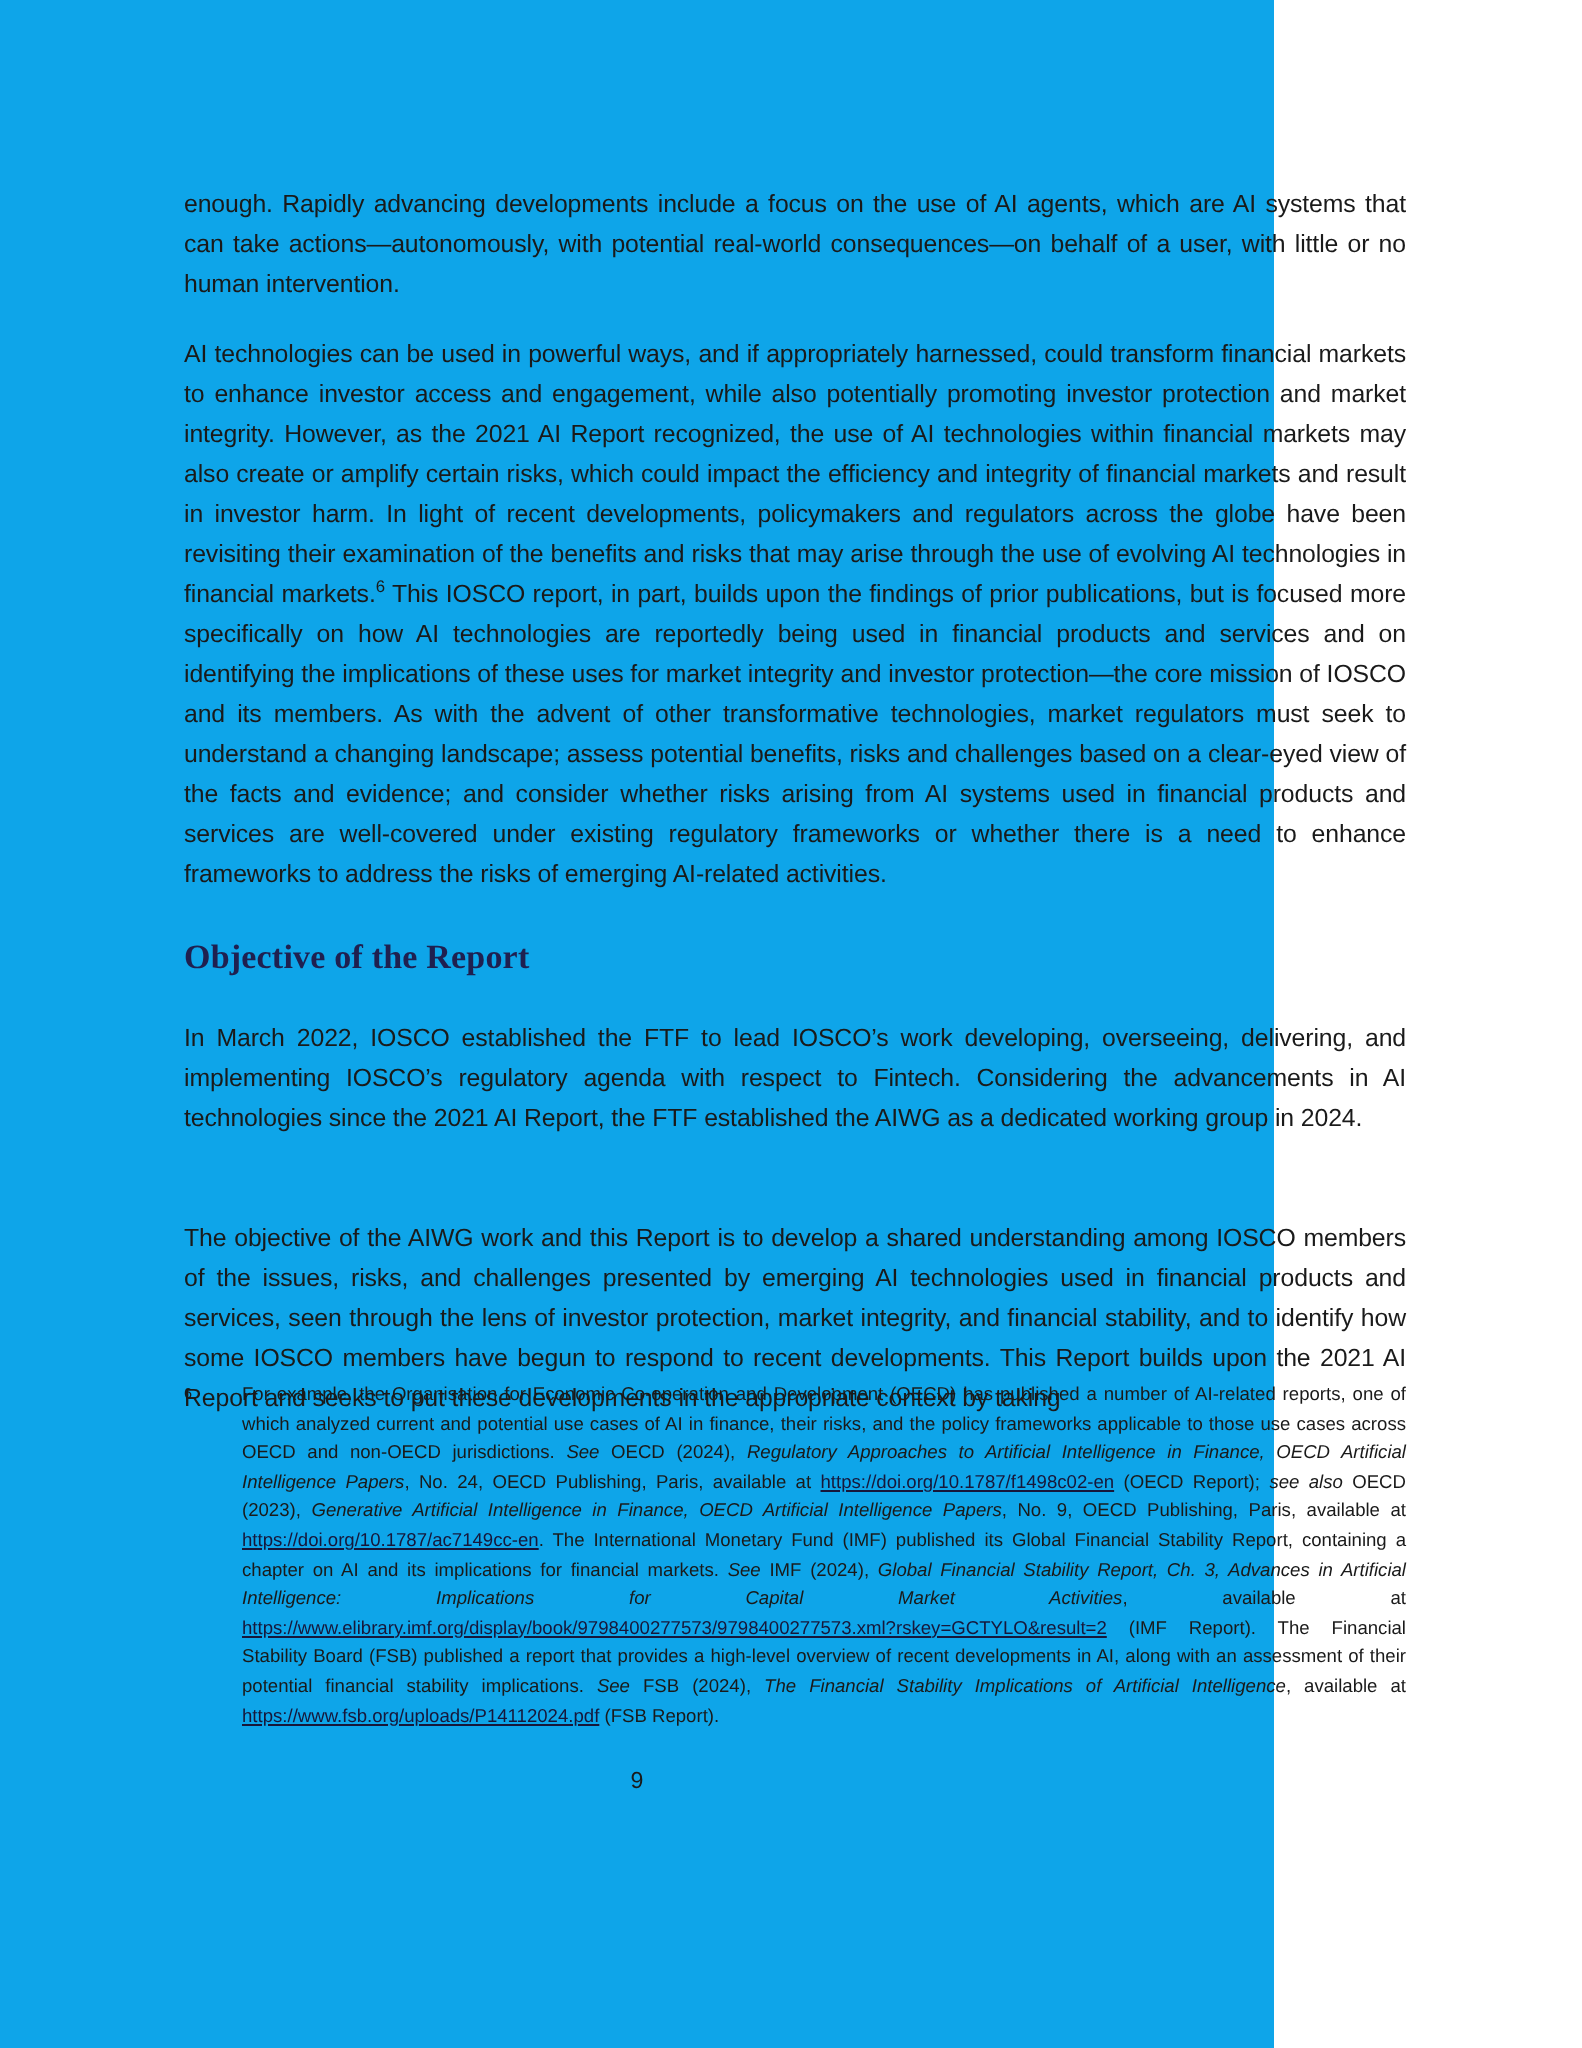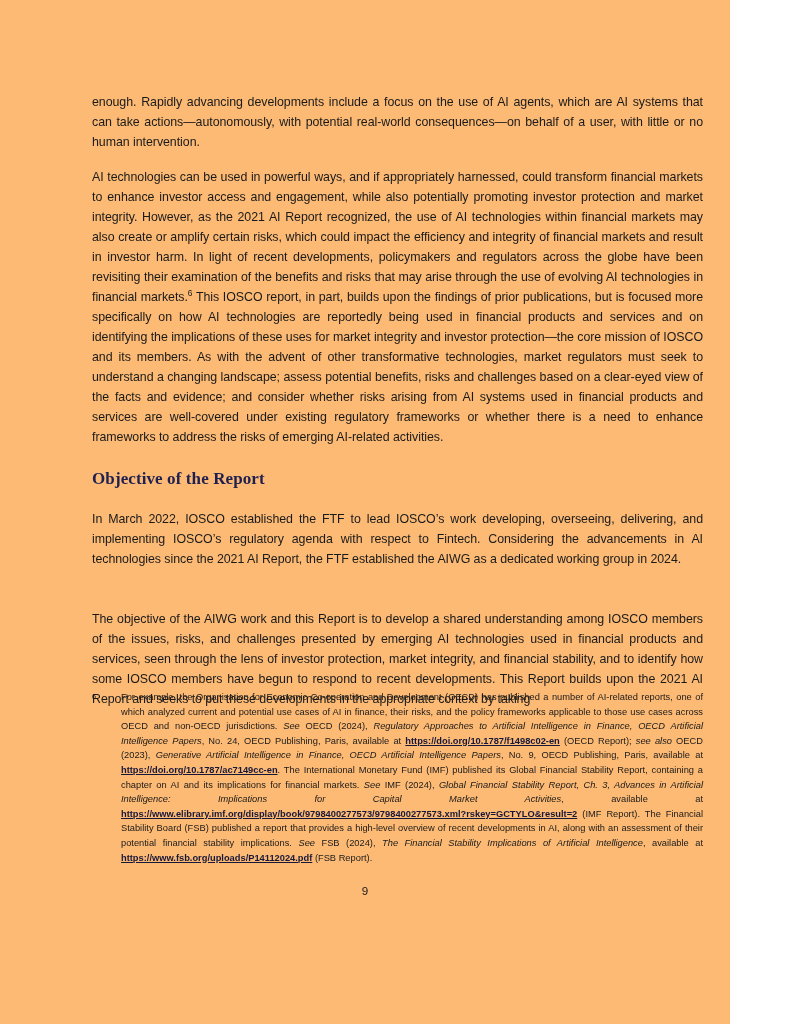--- a/index.html
+++ b/index.html
@@ -9,23 +9,23 @@
   }
   body {
     width: 791px;
     height: 1024px;
     font-family: "Liberation Sans", sans-serif;
     color: #1a1a1a;
     overflow: hidden;
   }
   .page {
     position: relative;
-    width: 730px;
+    width: 637px;
     height: 1024px;
-    background: #fdba74;
+    background: #0ea5e9;
     box-sizing: border-box;
   }
   .content {
     position: absolute;
     left: 92px;
     top: 92px;
     width: 611px;
   }
   p.body-par {
     margin: 0 0 15px 0;
@@ -71,21 +71,20 @@
     font-size: 7.2px;
     line-height: 14.6px;
     color: #1a1a1a;
   }
   .footnote i { }
   .footnote a,
   .fn-link {
     color: #17173a;
     text-decoration: underline;
     text-underline-offset: 1px;
-    font-weight: bold;
   }
   .page-number {
     position: absolute;
     left: 0;
     right: 0;
     top: 884px;
     text-align: center;
     font-size: 11.6px;
     color: #1a1a1a;
   }

